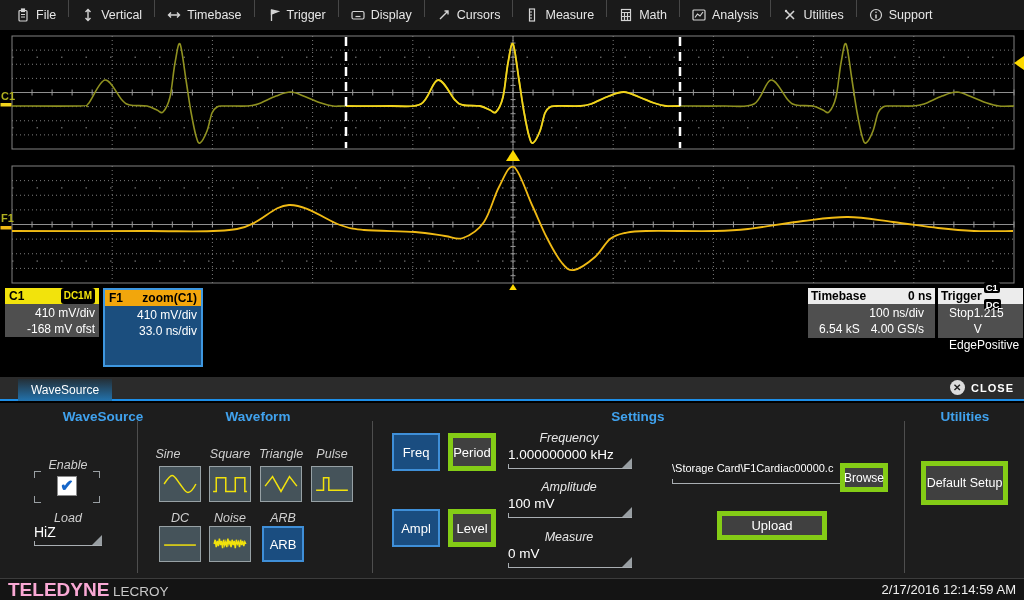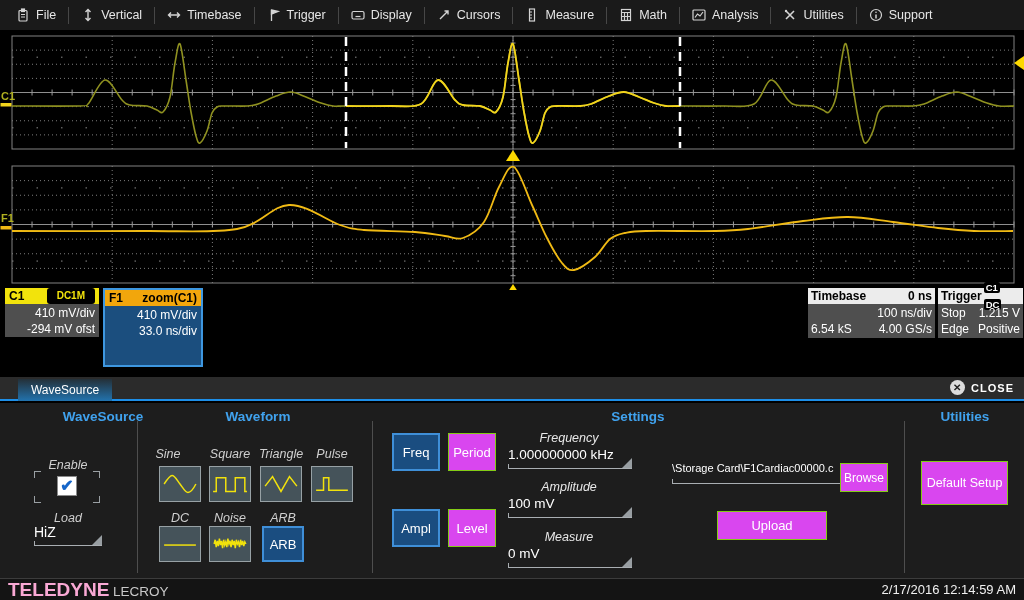--- a/index.html
+++ b/index.html
@@ -2,64 +2,64 @@
 <html><head>
 <meta charset="utf-8">
 <style>
   *{margin:0;padding:0;box-sizing:border-box}
   html,body{background:#000}
   .screen{position:relative;width:1024px;height:600px;background:#000;overflow:hidden;
           font-family:"Liberation Sans",sans-serif;color:#fff}
 
   
   .menubar{position:absolute;left:0;top:0;width:1024px;height:30px;background:#1a1a1a;
-           display:flex;align-items:center;padding-left:4px}
+           display:flex;align-items:flex-start;padding-left:4px}
   .mitem{display:flex;align-items:center;gap:6px;padding:0 12px;height:30px;
          font-size:12.5px;color:#e6e6e6;cursor:default}
   .micon{display:flex;align-items:center}
   .msep{width:1px;height:17px;background:#474747}
 
   
   #scope{position:absolute;left:0;top:30px}
 
   
   .desc{position:absolute;font-size:12px;line-height:16px}
   .desc .hd{height:16px;padding:0 4px;display:flex;justify-content:space-between;align-items:center;
             color:#000;font-weight:bold;font-size:12px}
   .desc .bd{padding:1px 4px 2px 2px;text-align:right;color:#fff;background:#4f4f4f}
   .c1box{left:5px;top:288px;width:94px}
   .c1box .hd{background:#f2e30c}
   .c1box .bd{height:33px}
-  .badge{background:#000;color:#f2e30c;font-size:10px;font-weight:bold;padding:0 10px;border-radius:3px}
+  .badge{background:#000;color:#f2e30c;font-size:10px;font-weight:bold;padding:0 3px;border-radius:3px}
   .f1box{left:103px;top:288px;width:100px;height:79px;border:2px solid #3e97e0;background:#1b4e7e}
   .f1box .hd{background:#f2a60c}
   .f1box .bd{background:transparent}
   .tbbox{left:808px;top:288px;width:127px}
   .trbox{left:938px;top:288px;width:85px}
   .whd{height:16px;background:#ececec;color:#000;font-weight:bold;font-size:12px;
        display:flex;justify-content:space-between;align-items:center;padding:0 3px}
-  .wbd{background:#4f4f4f;color:#fff;padding:1px 3px;height:34px;font-size:12px;line-height:16px}
+  .wbd{background:#4f4f4f;color:#fff;padding:1px 11px;height:34px;font-size:12px;line-height:16px}
   .row{display:flex;justify-content:space-between}
   .kbadge{background:#000;color:#fff;font-size:9.5px;font-weight:bold;padding:0 2px;border-radius:2px;margin-left:2px}
   .cursorout{position:absolute;left:808px;top:344px;font-size:13px;color:#fff;line-height:15px;white-space:pre}
 
   
   .tabbar{position:absolute;left:0;top:377px;width:1024px;height:24px;background:#2b2b2b;
           border-bottom:2px solid #1e8fe8}
   .tab{position:absolute;left:18px;top:2px;width:94px;height:22px;text-align:center;line-height:22px;
        font-size:12px;color:#fff;background:linear-gradient(180deg,#243038,#2273ae)}
   .closebtn{position:absolute;right:10px;top:3px;display:flex;align-items:center;gap:6px;
             color:#fff;font-size:11px;font-weight:bold;letter-spacing:1px}
   .closeicon{display:inline-block;width:15px;height:15px;border-radius:50%;background:#dcdcdc;color:#1d1d1d;
              text-align:center;line-height:15px;font-size:10px;font-weight:bold}
   .dbody{position:absolute;left:0;top:403px;width:1024px;height:175px;background:#1d1d1d}
   .shead{position:absolute;top:6px;transform:translateX(-50%);font-size:13.5px;font-weight:bold;color:#40a2ee}
   .vline{position:absolute;top:18px;height:152px;width:1px;background:#4e4e4e}
   .ilabel{position:absolute;transform:translateX(-50%);font-style:italic;color:#cfcfcf;font-size:12.5px;white-space:nowrap}
-  .bbtn{position:absolute;background:#d946ef;border:1px solid #84cc16;color:#fff;font-size:13px;
+  .bbtn{position:absolute;background:#404040;border:5px solid #84cc16;color:#fff;font-size:13px;
         display:flex;align-items:center;justify-content:center;text-align:center;cursor:default}
   .bbtn.sel{background:#1a4d80;border:2px solid #3f8fd8}
   .wbtn{position:absolute;width:42px;height:36px;background:#45535a;border:1px solid #97a1a5;
         display:flex;align-items:center;justify-content:center}
   .wbtn.sel{background:#1a4d80;border:2px solid #3f8fd8;color:#fff;font-size:13px}
   .field{position:absolute;border-bottom:1px solid #a9aeb2;height:22px;color:#fff;font-size:13.5px;
          white-space:nowrap;overflow:hidden}
   .field::before{content:"";position:absolute;left:0;bottom:-1px;height:5px;width:1px;background:#a9aeb2}
   .tri{position:absolute;right:0;bottom:0;width:0;height:0;border-left:10px solid transparent;
        border-bottom:10px solid #989ea2}
@@ -387,21 +387,21 @@
       <rect x="0.5" y="226" width="11" height="3.5" fill="#f0ba14"></rect>
     </svg>
 
   <div class="desc c1box">
     <div class="hd">
       <span>C1</span>
       <span class="badge">DC1M</span>
     </div>
     <div class="bd">
       <div>410 mV/div</div>
-      <div>-294 mV ofst</div>
+      <div>-168 mV ofst</div>
     </div>
   </div>
 
   <div class="desc f1box">
     <div class="hd">
       <span>F1</span>
       <span>zoom(C1)</span>
     </div>
     <div class="bd">
       <div>410 mV/div</div>

